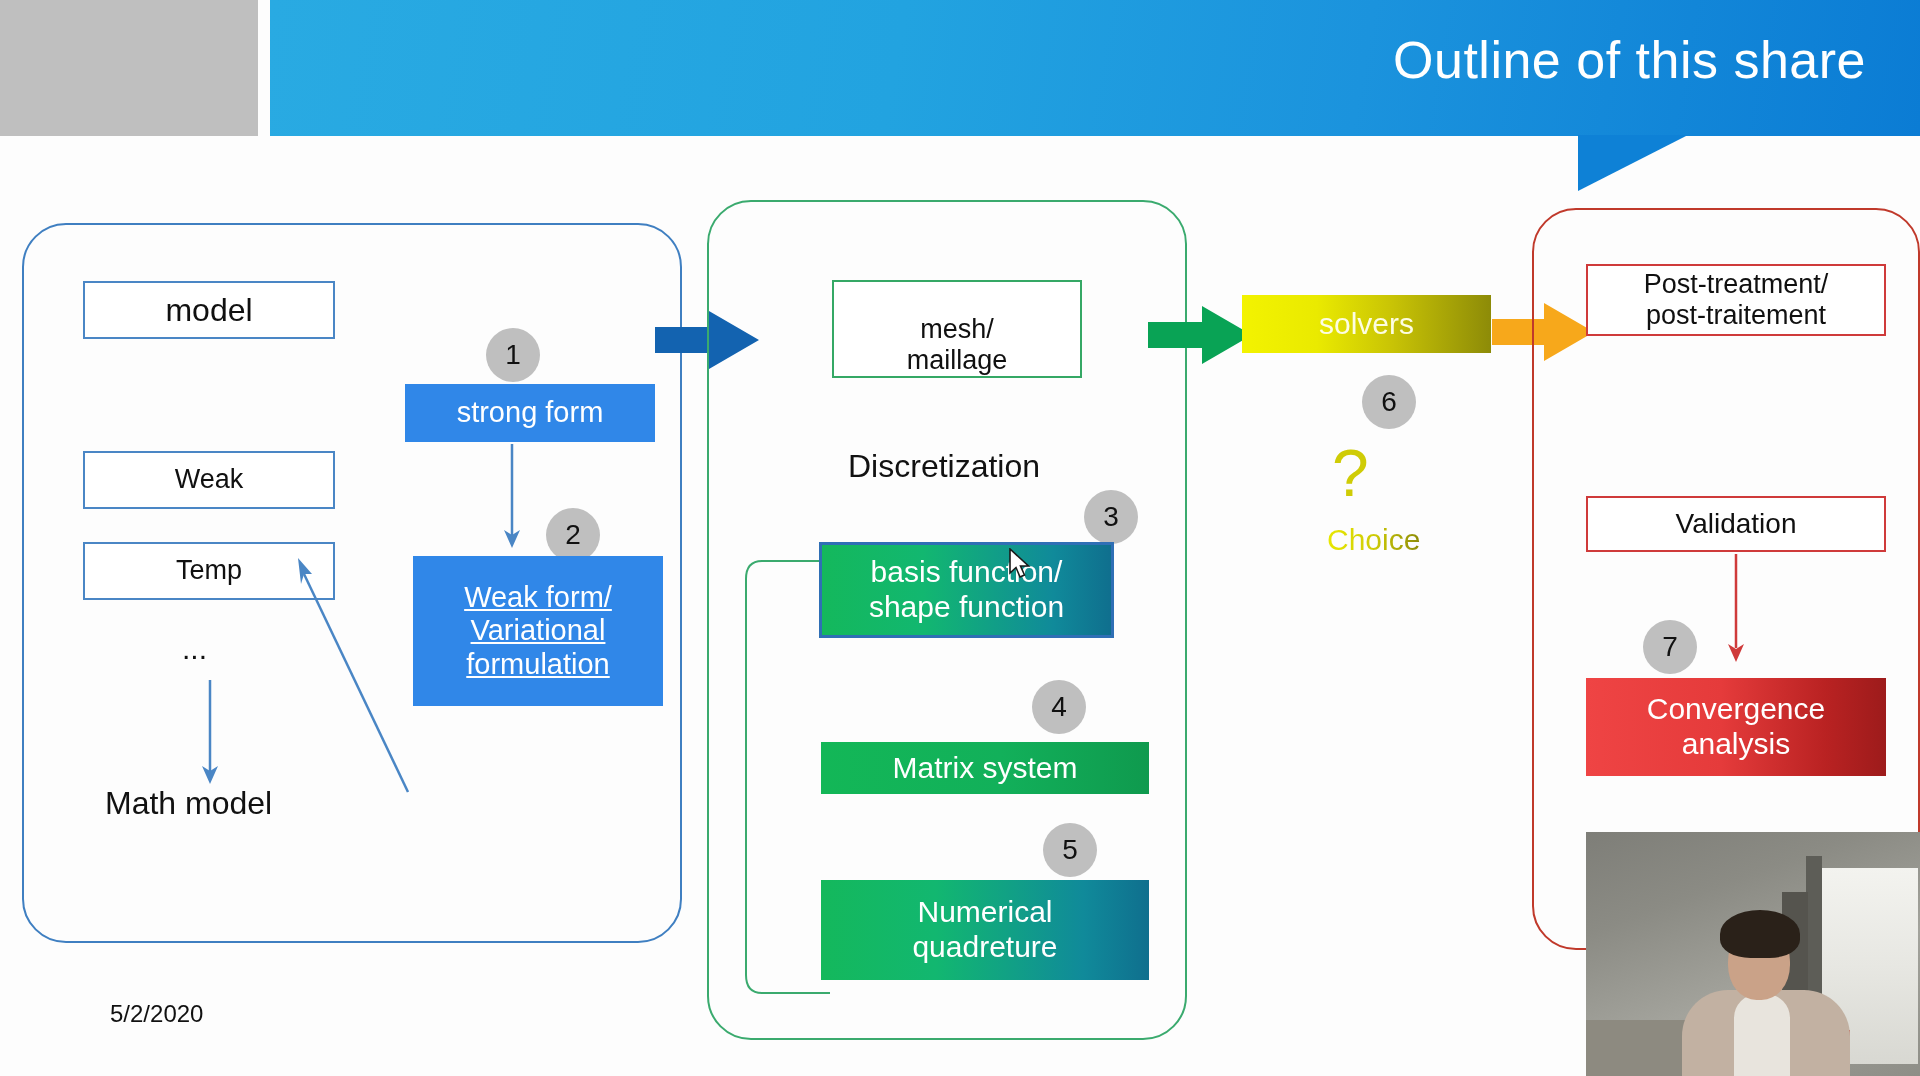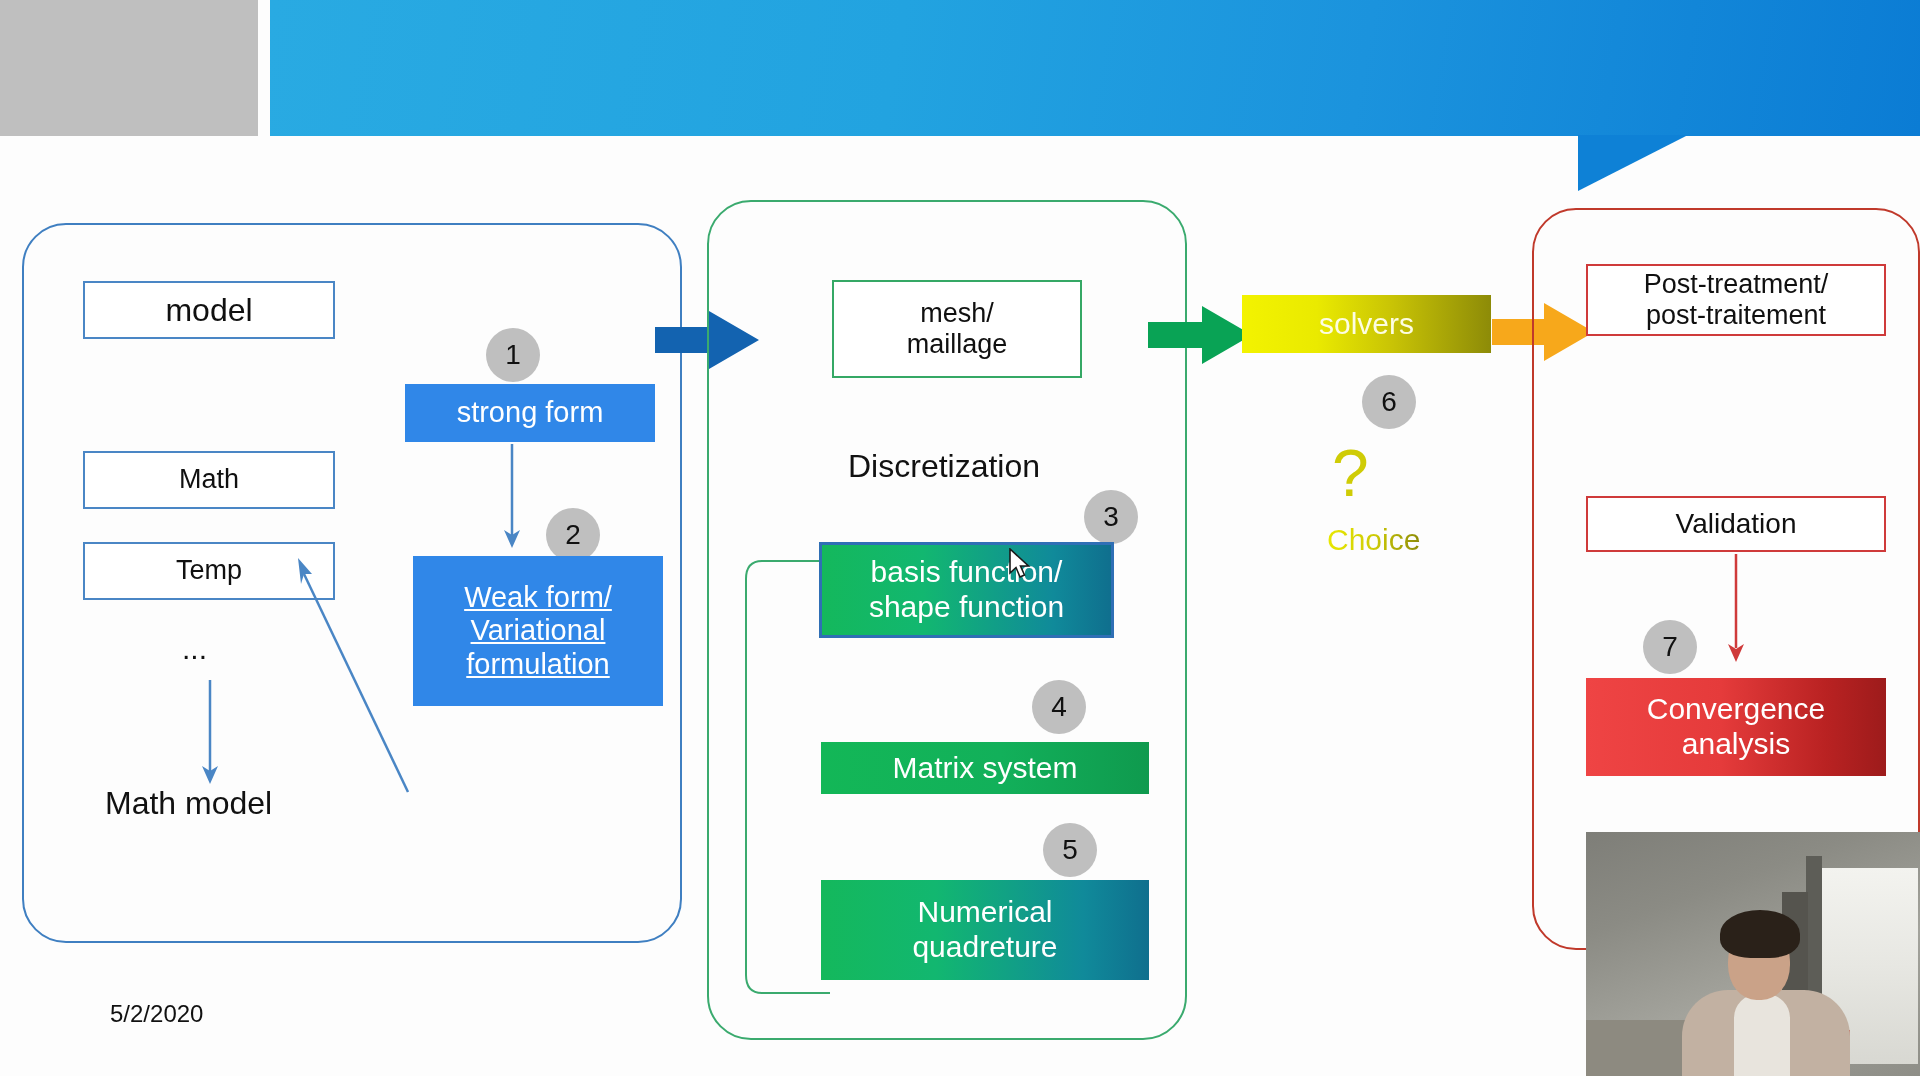--- a/index.html
+++ b/index.html
@@ -195,30 +195,31 @@
   
   #cursor { position: absolute; left: 1008px; top: 548px; }
 </style>
 </head>
 <body>
 
 <div id="header-band">
   <div id="header-gray"></div>
   <div id="header-blue"></div>
   <div id="header-tail"></div>
+  <div id="header-title">Outline of this share</div>
 </div>
 
 <div class="panel panel-blue" style="left:22px; top:223px; width:660px; height:720px;"></div>
 
 <div class="obox obox-blue" style="left:83px; top:281px; width:252px; height:58px; font-size:32px;">
   <span>model</span>
 </div>
 
 <div class="obox obox-blue" style="left:83px; top:451px; width:252px; height:58px; font-size:27px;">
-  <span>Math</span>
+  <span>Weak</span>
 </div>
 
 <div class="obox obox-blue" style="left:83px; top:542px; width:252px; height:58px; font-size:27px;">
   <span>Temp</span>
 </div>
 
 <div class="plain-label" style="left:182px; top:632px; font-size:30px;">...</div>
 
 <svg class="arrow-svg" style="left:190px; top:680px;" width="40" height="110" viewBox="0 0 40 110">
   <line x1="20" y1="0" x2="20" y2="92" stroke="#4a86c5" stroke-width="2.5"></line>
@@ -254,21 +255,21 @@
 Variational
 formulation</span>
 </div>
 
 <svg class="arrow-svg" style="left:655px; top:305px;" width="110" height="70" viewBox="0 0 110 70">
   <path d="M0 22 L54 22 L54 6 L104 35 L54 64 L54 48 L0 48 Z" fill="#1363b0"></path>
 </svg>
 
 <div class="panel panel-green" style="left:707px; top:200px; width:480px; height:840px;"></div>
 
-<div class="obox obox-green" style="left:832px; top:280px; width:250px; height:98px; font-size:27px; white-space:pre-line;">
+<div class="obox obox-green" style="left:832px; top:280px; width:250px; height:98px; font-size:27px; white-space:pre-line;align-items:flex-end;">
   <span>mesh/
 maillage</span>
 </div>
 
 <div class="plain-label" style="left:848px; top:448px; font-size:32px;">Discretization</div>
 
 <svg class="arrow-svg" style="left:722px; top:555px;" width="110" height="445" viewBox="0 0 110 445">
   <path d="M108 6 L40 6 Q24 6 24 24 L24 420 Q24 438 40 438 L108 438" fill="none" stroke="#3aaa6e" stroke-width="2"></path>
 </svg>
 

